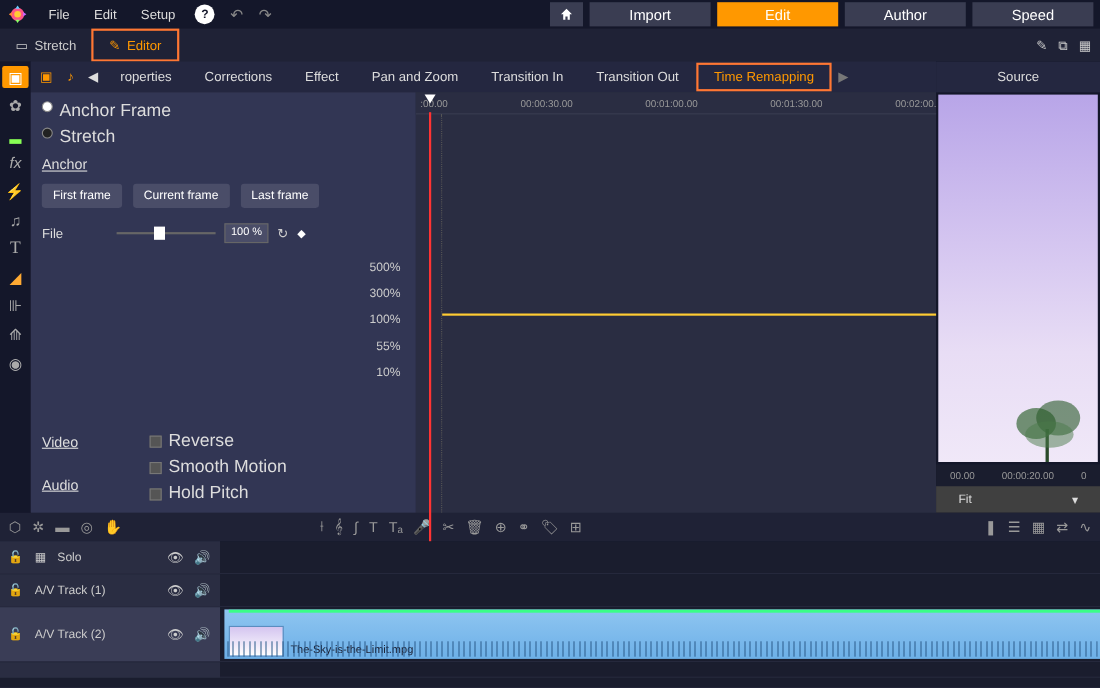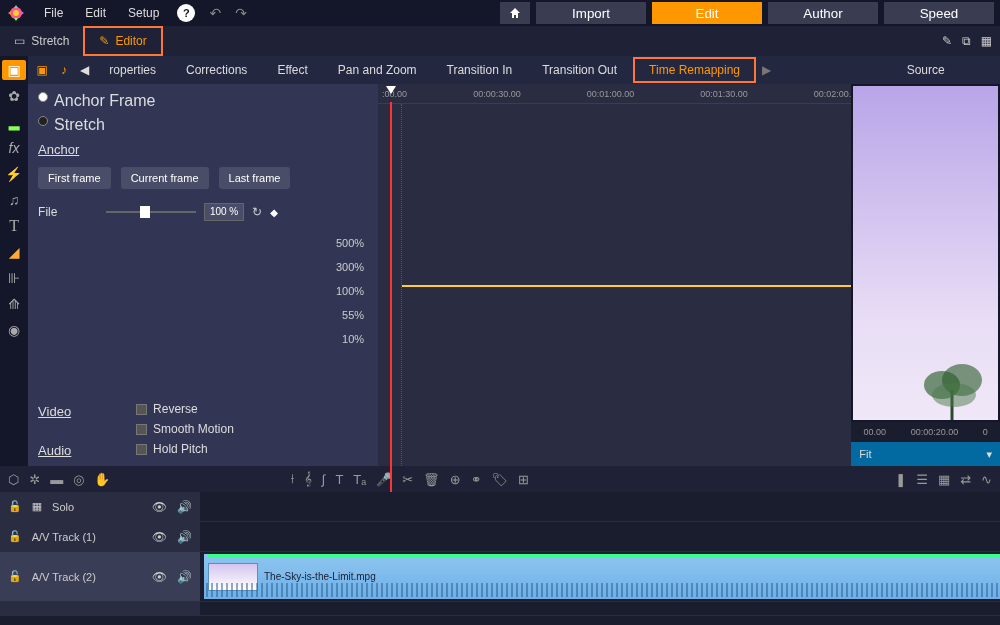--- a/index.html
+++ b/index.html
@@ -46,55 +46,55 @@
 .section-label { font-size: 13px; margin-top: 2px; text-decoration: underline; }
 .btn-row { display: flex; gap: 10px; margin: 4px 0; }
 .small-btn { background: #4a4d68; border: none; color: #fff; padding: 5px 10px; border-radius: 3px; cursor: pointer; font-size: 11px; }
 .speed-row { display: flex; align-items: center; gap: 8px; margin-top: 4px; }
 .speed-row .slider-track { width: 90px; height: 2px; background: #666; position: relative; }
 .speed-row .slider-thumb { position: absolute; top: -5px; left: 34px; width: 10px; height: 12px; background: #fff; }
 .speed-row .pct-box { width: 40px; height: 18px; background: #4a4d68; border: 1px solid #666; color: #fff; text-align: center; font-size: 10px; line-height: 16px; }
 .speed-row .loop { color: #ccc; font-size: 12px; }
 .speed-row .diamond { color: #fff; font-size: 10px; }
 .pct-labels { display: flex; flex-direction: column; align-items: flex-end; gap: 12px; margin-top: 10px; padding-right: 4px; font-size: 11px; color: #ccc; }
-.check-row { display: flex; align-items: center; gap: 6px; font-size: 12px; }
+.check-row { display: flex; align-items: center; gap: 6px; font-size: 16px; }
 .check-row .check { width: 11px; height: 11px; background: #555; border: 1px solid #777; }
 .check-grid { display: flex; gap: 8px; margin-top: auto; }
 .check-grid .col-label { width: 90px; }
 .check-grid .checks { display: flex; flex-direction: column; gap: 6px; }
 
 .timeline-area { flex: 1; background: #2a2d42; display: flex; flex-direction: column; }
 .ruler { height: 20px; background: #2a2d42; display: flex; align-items: center; font-size: 9px; color: #999; position: relative; padding-left: 4px; gap: 66px; border-bottom: 1px solid #3a3d52; }
 .ruler .playhead { position: absolute; top: 2px; left: 8px; width: 0; height: 0; border-left: 5px solid transparent; border-right: 5px solid transparent; border-top: 8px solid #fff; }
 .ruler .playhead::after { content: ''; position: absolute; top: 8px; left: -1px; width: 2px; height: 400px; background: #ff3333; }
 .graph { flex: 1; position: relative; display: flex; }
 .graph .dotted { width: 24px; border-right: 1px dotted #555; }
 .graph .line-area { flex: 1; position: relative; }
 .graph .yellow-line { position: absolute; top: 50%; left: 0; right: 0; height: 2px; background: #ffcc33; }
 
 .source-panel { width: 180px; background: #14172a; display: flex; flex-direction: column; }
 .source-header { height: 28px; display: flex; align-items: center; justify-content: center; background: #242740; color: #ddd; font-size: 12px; }
 .source-preview { flex: 1; background: linear-gradient(180deg, #b8a5e8 0%, #d4c5f0 40%, #e8ddf5 70%, #f0e8f8 100%); position: relative; margin: 2px; }
 .source-preview .tree { position: absolute; bottom: 0; right: 6px; width: 80px; height: 80px; }
 .source-ruler { height: 20px; background: #1a1d2e; display: flex; align-items: center; justify-content: space-around; font-size: 9px; color: #999; }
-.fit-row { height: 24px; background: #0369a1; display: flex; align-items: center; padding: 0 8px; font-size: 11px; color: #ddd; }
+.fit-row { height: 24px; background: #404040; display: flex; align-items: center; padding: 0 20px; font-size: 11px; color: #ddd; }
 .fit-row .caret { margin-left: auto; }
 
 .bottom-toolbar { height: 26px; background: #1f2236; display: flex; align-items: center; padding: 0 8px; gap: 10px; color: #999; }
 .bottom-toolbar span { cursor: pointer; font-size: 13px; }
 .bottom-toolbar .sep { flex: 1; }
 
 .tracks { background: #1a1d2e; }
 .track-row { height: 30px; display: flex; align-items: center; border-bottom: 1px solid #2a2d42; }
 .track-row.tall { height: 50px; }
 .track-head { width: 200px; height: 100%; background: #2a2d42; display: flex; align-items: center; padding: 0 8px; gap: 10px; color: #ccc; font-size: 11px; }
 .track-head .lock { color: #888; }
 .track-head .eye, .track-head .spk { color: #ccc; font-size: 12px; }
 .track-body { flex: 1; height: 100%; background: #1a1d2e; position: relative; }
-.clip { position: absolute; top: 2px; left: 4px; right: 0; bottom: 2px; background: linear-gradient(180deg, #8ec5f0 0%, #6db0e8 100%); display: flex; align-items: center; padding: 2px 4px; font-size: 10px; color: #1a1d2e; overflow: hidden; }
+.clip { position: absolute; top: 2px; left: 4px; right: 0; bottom: 2px; background: linear-gradient(180deg, #8ec5f0 0%, #6db0e8 100%); display: flex; align-items: flex-end; padding: 2px 4px; font-size: 10px; color: #1a1d2e; overflow: hidden; }
 .clip .thumb { width: 50px; height: 28px; background: linear-gradient(180deg,#d4c5f0,#fff); margin-right: 6px; border: 1px solid #5a8dc0; }
 .clip .wave { position: absolute; bottom: 2px; left: 2px; right: 2px; height: 14px; background: repeating-linear-gradient(90deg, #2a5a8a 0 2px, transparent 2px 5px); opacity: 0.5; }
 .green-line { position: absolute; top: 0; left: 4px; right: 0; height: 3px; background: #3aff88; }
 </style>
 </head>
 <body>
 
 <div class="menubar">
   <div class="logo">
     <svg width="18" height="18" viewBox="0 0 18 18">

